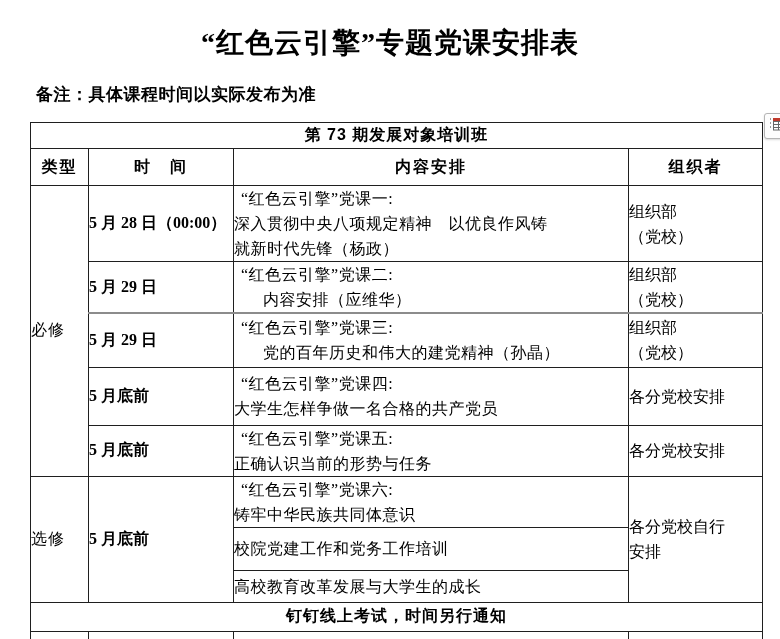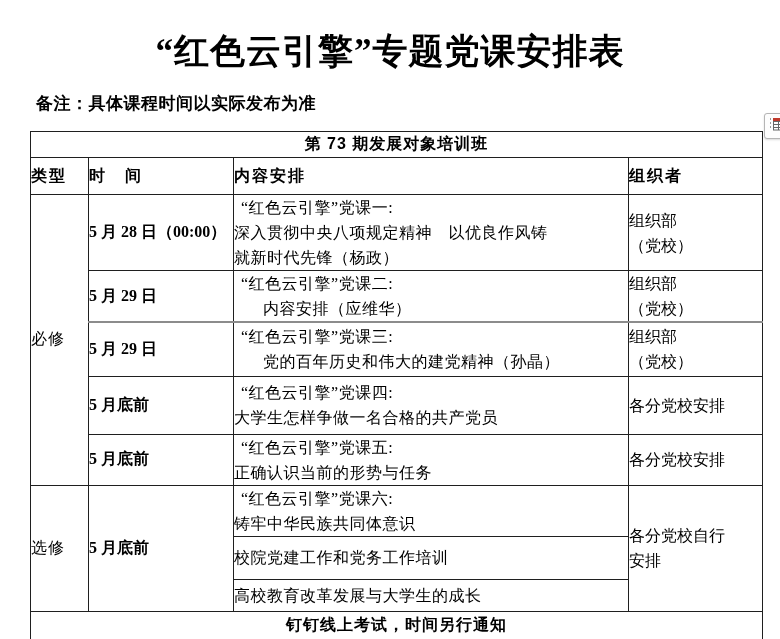--- a/index.html
+++ b/index.html
@@ -5,23 +5,23 @@
   * { box-sizing: border-box; }
   html, body { margin: 0; padding: 0; }
   body {
     width: 780px; height: 639px;
     overflow: hidden; position: relative;
     background: #ffffff; color: #000;
     font-family: "Liberation Serif", "DejaVu Serif", serif;
   }
   .doc-title {
     text-align: center;
-    font-size: 35px; line-height: 36px;
+    font-size: 28px; line-height: 36px;
     font-weight: bold; letter-spacing: 1px;
-    padding-top: 34px;
+    padding-top: 25px;
   }
   .note {
     font-size: 17px; font-weight: 600;
     margin: 22px 0 16px 36px; letter-spacing: 0.5px;
   }
   table.sched {
     margin: 9px 0 0 30px;
     width: 732px; table-layout: fixed;
     border-collapse: collapse;
   }
@@ -31,21 +31,21 @@
     font-size: 16px;
     margin-top: 33px;
   }
   .banner-cell {
     font-family: "Liberation Sans", "DejaVu Sans", sans-serif;
     font-weight: bold; text-align: center;
     font-size: 16px; letter-spacing: 1px;
   }
   .head-cell {
     font-family: "Liberation Sans", "DejaVu Sans", sans-serif;
-    font-weight: bold; 
+    font-weight: bold; text-align: center;
     font-size: 17px; letter-spacing: 2px;
   }
   .cell-type { text-align: left; font-size: 17px; letter-spacing: 1px; }
   .cell-time { padding-left: 9px; font-weight: 600; font-size: 15px; }
   .cell-content { padding: 2px 4px 2px 5px; line-height: 25px; font-size: 16px; letter-spacing: 0.5px; }
   .cell-org { text-align: left; line-height: 25px; font-size: 16px; }
   .line { display: block; }
   .q   { padding-left: 7px; }   
   .ind { padding-left: 29px; }  
   tr.gb > td { border-bottom: 2px solid #8c8c8c; }    

